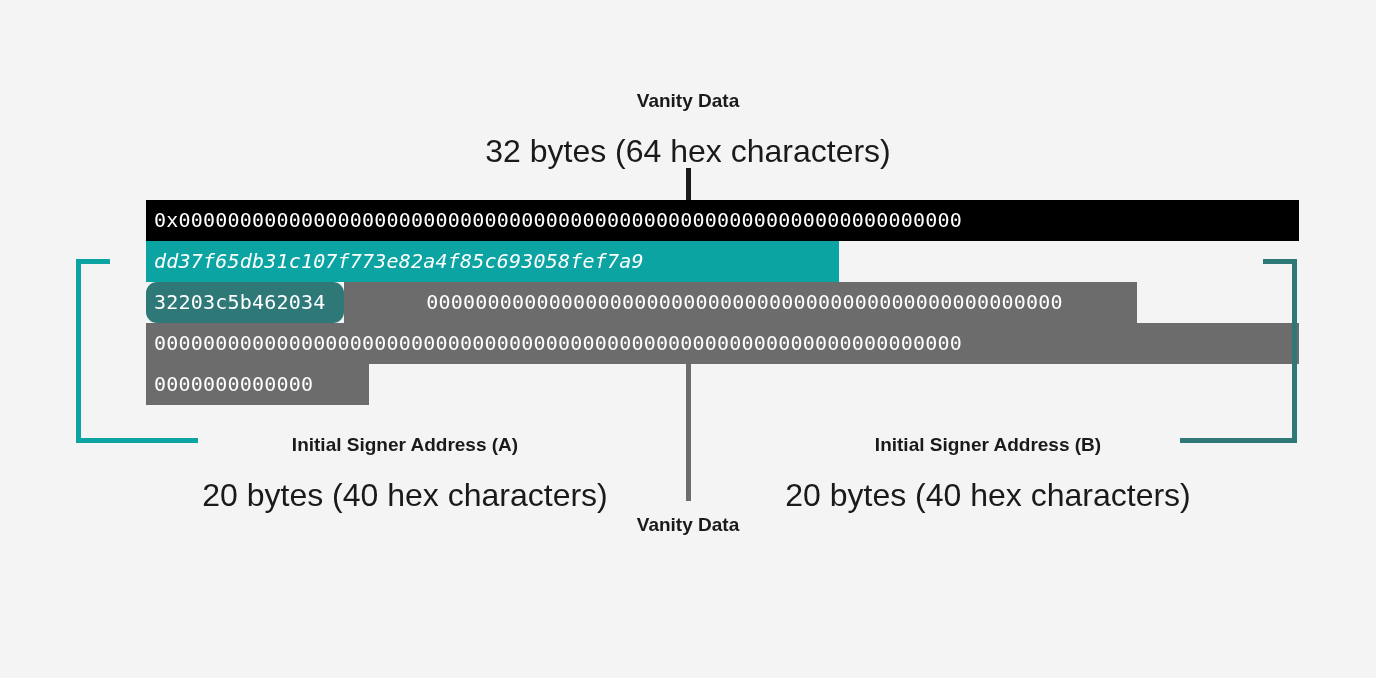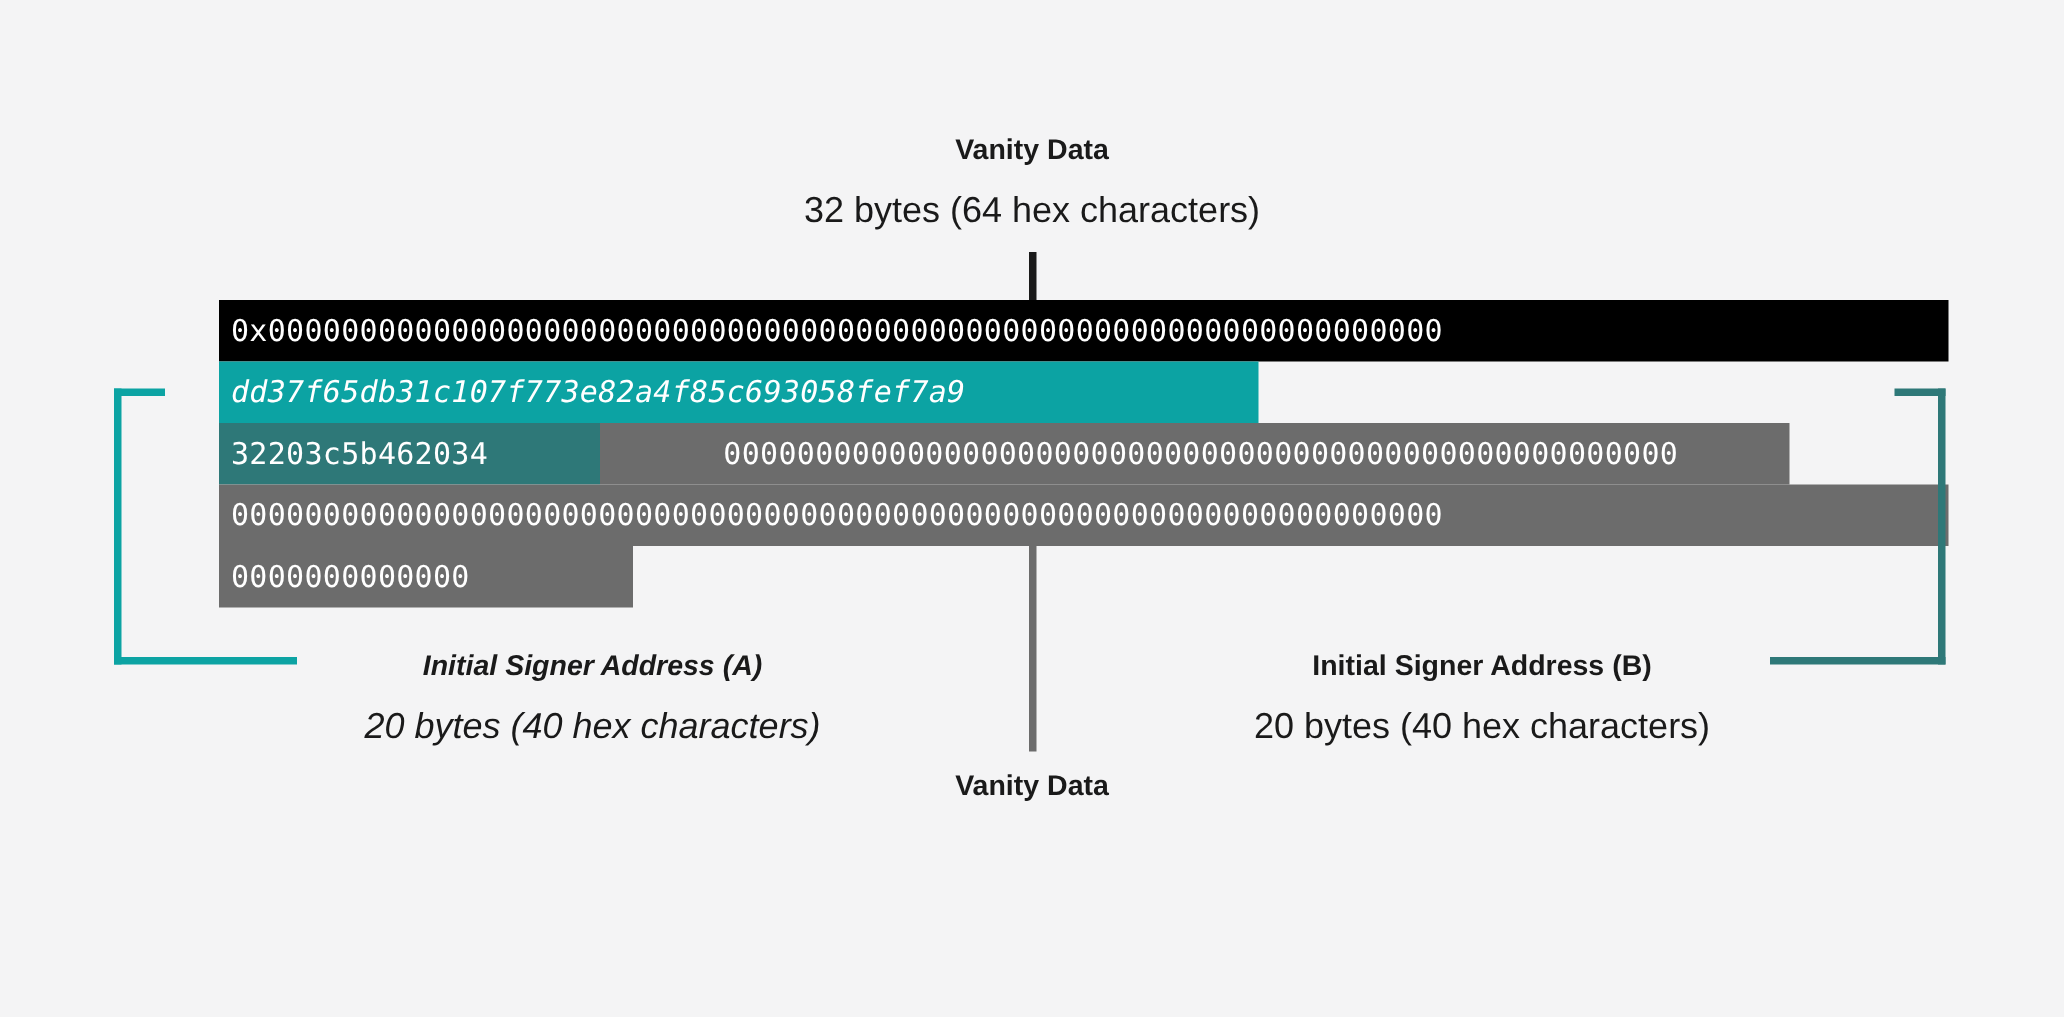--- a/index.html
+++ b/index.html
@@ -8,24 +8,24 @@
   .canvas{
     position:relative;
     width:1376px;height:678px;
     background:var(--color-background,#f4f4f5);
     overflow:hidden;
   }
 
   
   .label-group{position:absolute;transform:translateX(-50%);text-align:center;white-space:nowrap;}
   .label-title{font-size:19px;line-height:30px;font-weight:700;color:var(--color-label_text,#1a1a1a);}
-  .label-sub{font-size:24px;line-height:30px;font-weight:400;margin-top:10px;color:var(--color-label_text,#1a1a1a);}
+  .label-sub{font-size:32px;line-height:30px;font-weight:400;margin-top:20px;color:var(--color-label_text,#1a1a1a);}
 
   .label-vanity-top{left:688px;top:86px;}
-  .label-signer-a{left:395px;top:430px;font-style:italic;}
+  .label-signer-a{left:405px;top:430px;}
   .label-signer-b{left:988px;top:430px;}
   .label-vanity-bottom{left:688px;top:510px;}
 
   
   .hexblock{
     position:absolute;left:110px;top:200px;
     font-family:"DejaVu Sans Mono",monospace;
     font-size:20px;letter-spacing:0.2px;
     color:var(--color-hex_text,#ffffff);
     padding-left:36px;
@@ -34,23 +34,23 @@
   .seg{display:block;box-sizing:border-box;height:41px;padding-left:8px;overflow:hidden;}
 
   .bg-black{background:var(--color-row_black,#000000);}
   .bg-teal{background:var(--color-signer_a,#0ca3a3);font-style:italic;}
   .bg-darkteal{background:var(--color-signer_b,#2e7878);}
   .bg-gray{background:var(--color-padding_gray,#6c6c6c);}
 
   .w-full{width:1153px;}
   .w-sega{width:693px;}
   .w-segb1{width:460px;}
-  .w-segb2{width:254px;}
+  .w-segb2{width:198px;border-radius:11px;}
   .w-gray1{width:793px;text-align:center;}
-  .w-last{width:276px;}
+  .w-last{width:223px;}
 
   
   .line{position:absolute;}
   .conn-top{left:686px;top:168px;width:5px;height:33px;background:var(--color-label_text,#1a1a1a);}
   .conn-bottom{left:686px;top:364px;width:5px;height:137px;background:var(--color-padding_gray,#6c6c6c);}
 
   .bracket-a-h1{left:76px;top:259px;width:34px;height:5px;background:var(--color-signer_a,#0ca3a3);}
   .bracket-a-v {left:76px;top:259px;width:5px;height:184px;background:var(--color-signer_a,#0ca3a3);}
   .bracket-a-h2{left:76px;top:438px;width:122px;height:5px;background:var(--color-signer_a,#0ca3a3);}
 

